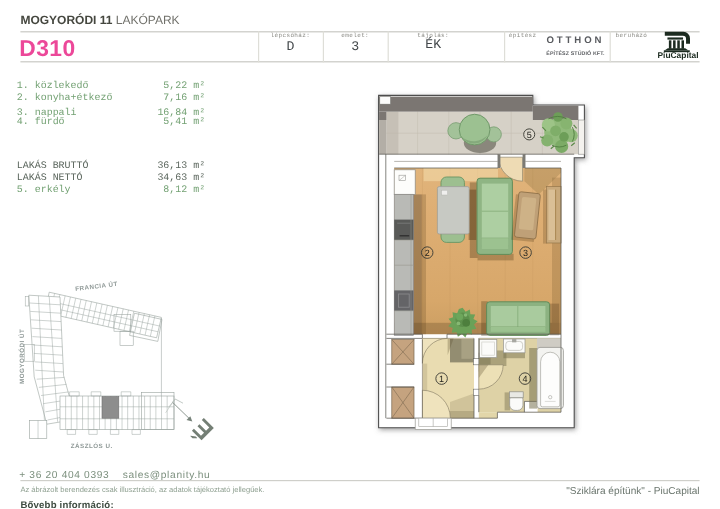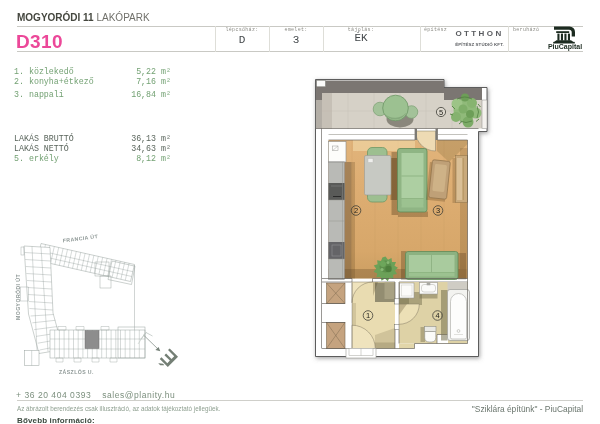--- a/index.html
+++ b/index.html
@@ -57,20 +57,24 @@
       <span>5,22 m²</span>
     </div>
 <div class="row grn" style="top:77px;">
       <span>2. konyha+étkező</span>
       <span>7,16 m²</span>
     </div>
 <div class="row grn" style="top:90px;">
       <span>3. nappali</span>
       <span>16,84 m²</span>
     </div>
+<div class="row grn" style="top:97px;">
+      <span>4. fürdő</span>
+      <span>5,41 m²</span>
+    </div>
 <div class="row drk" style="top:117px;margin-top:27px;">
       <span>LAKÁS NETTÓ</span>
       <span>34,63 m²</span>
     </div>
 <div class="row drk" style="top:134px;">
       <span>LAKÁS BRUTTÓ</span>
       <span>36,13 m²</span>
     </div>
 <div class="row grn" style="top:154px;">
       <span>5. erkély</span>

